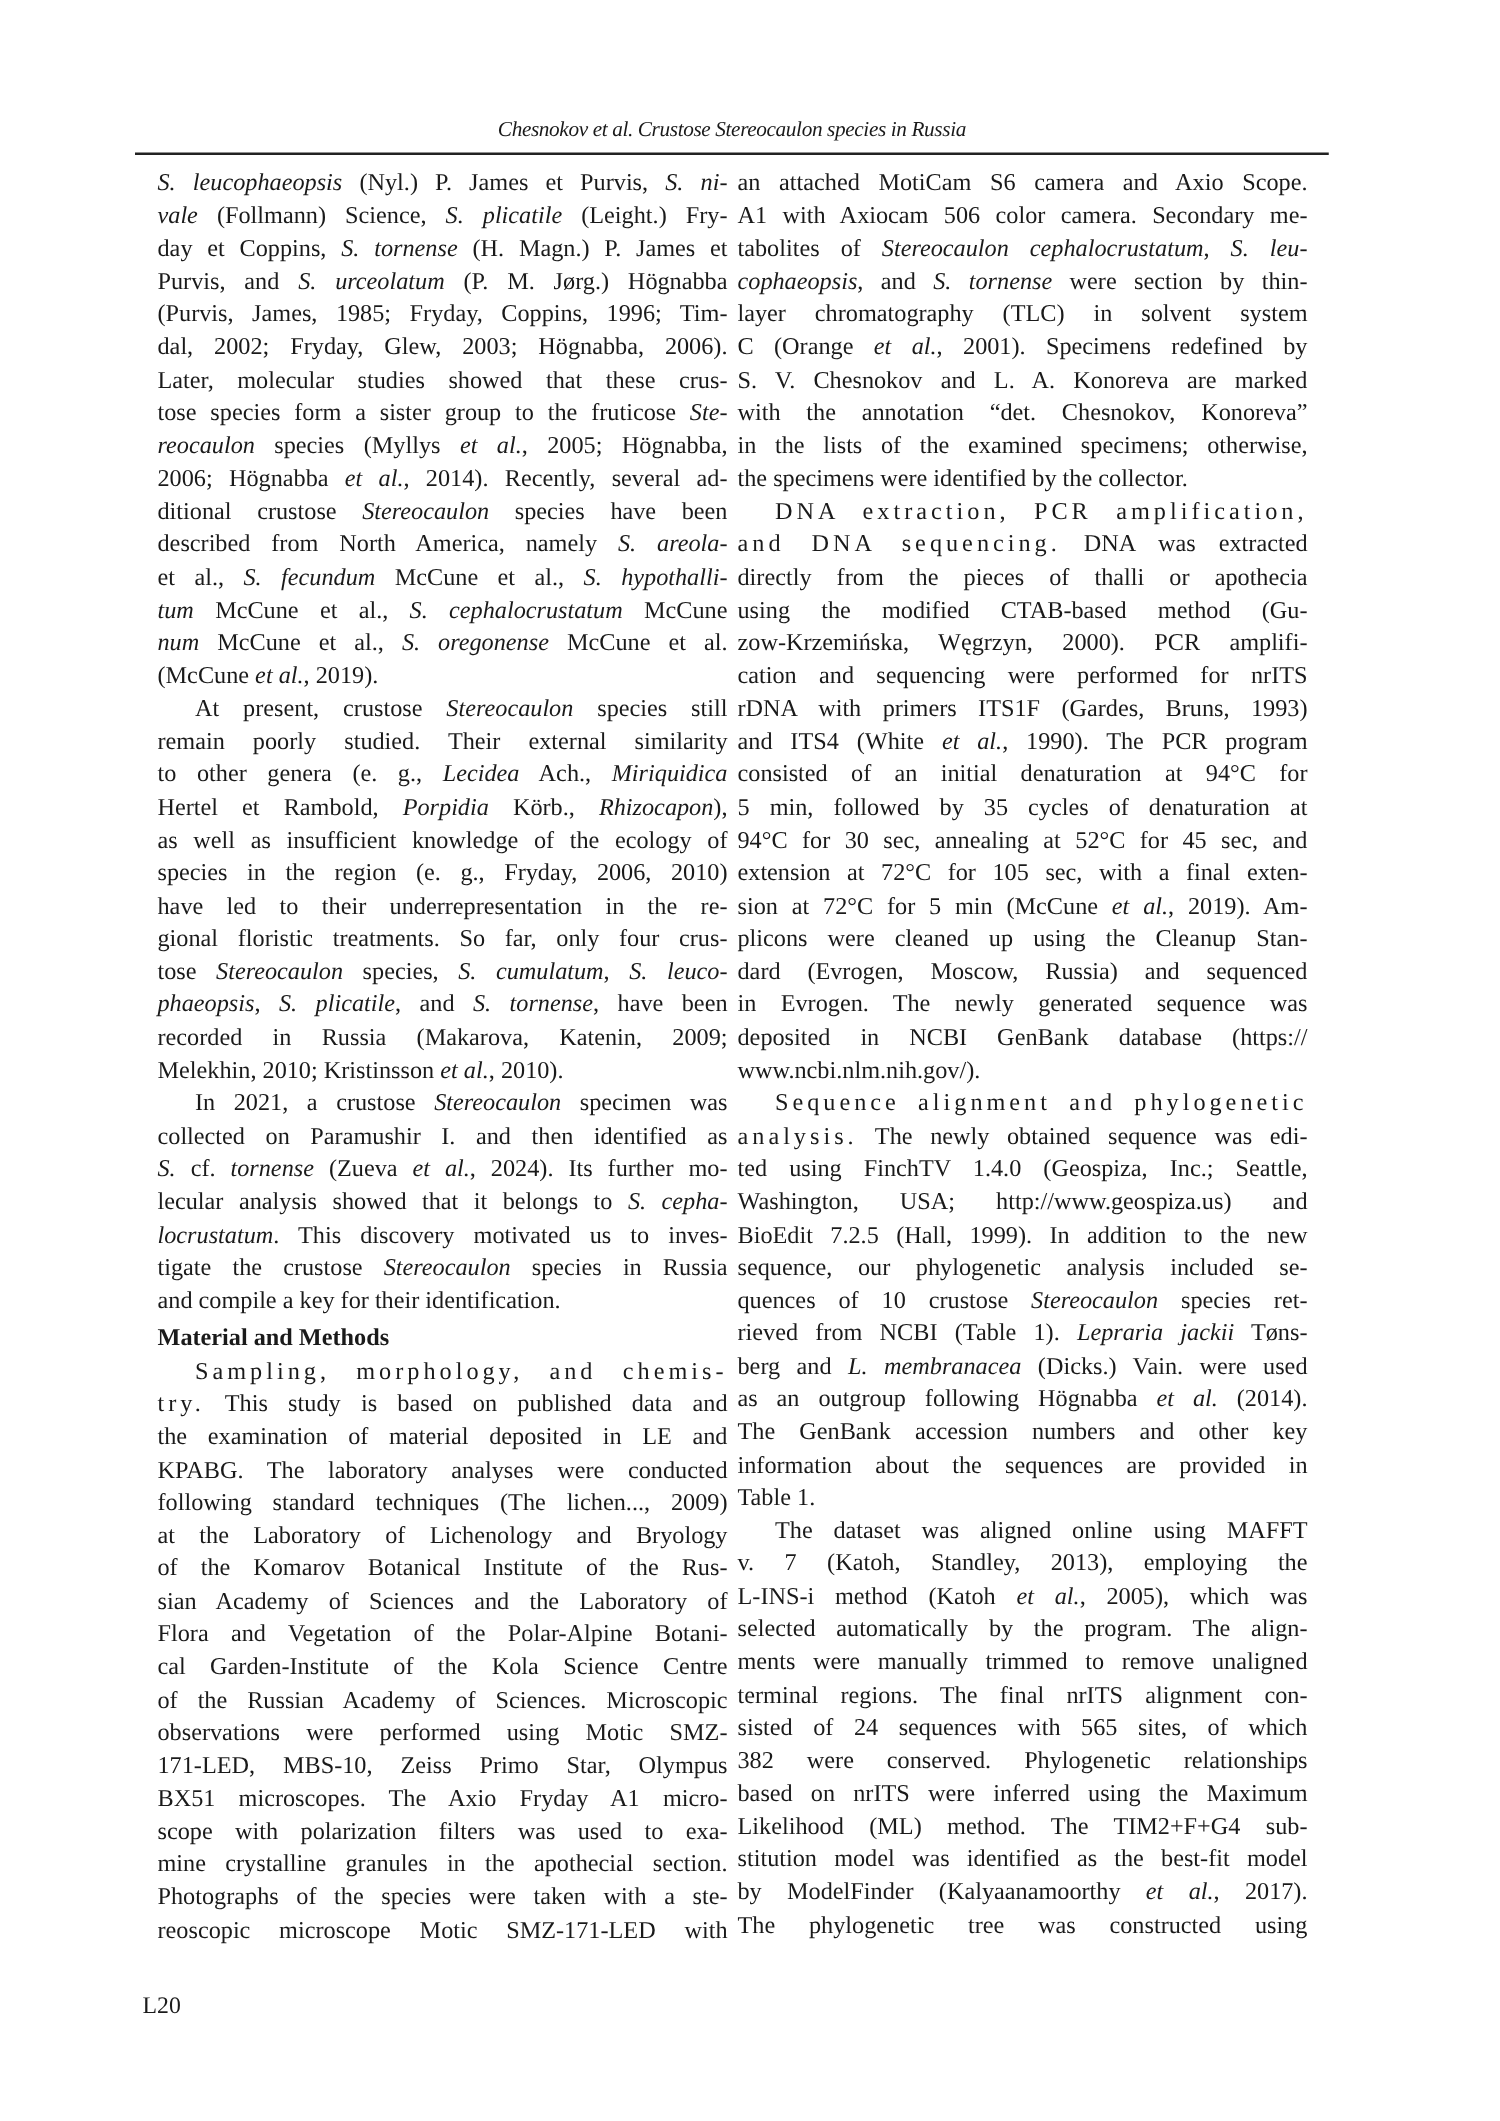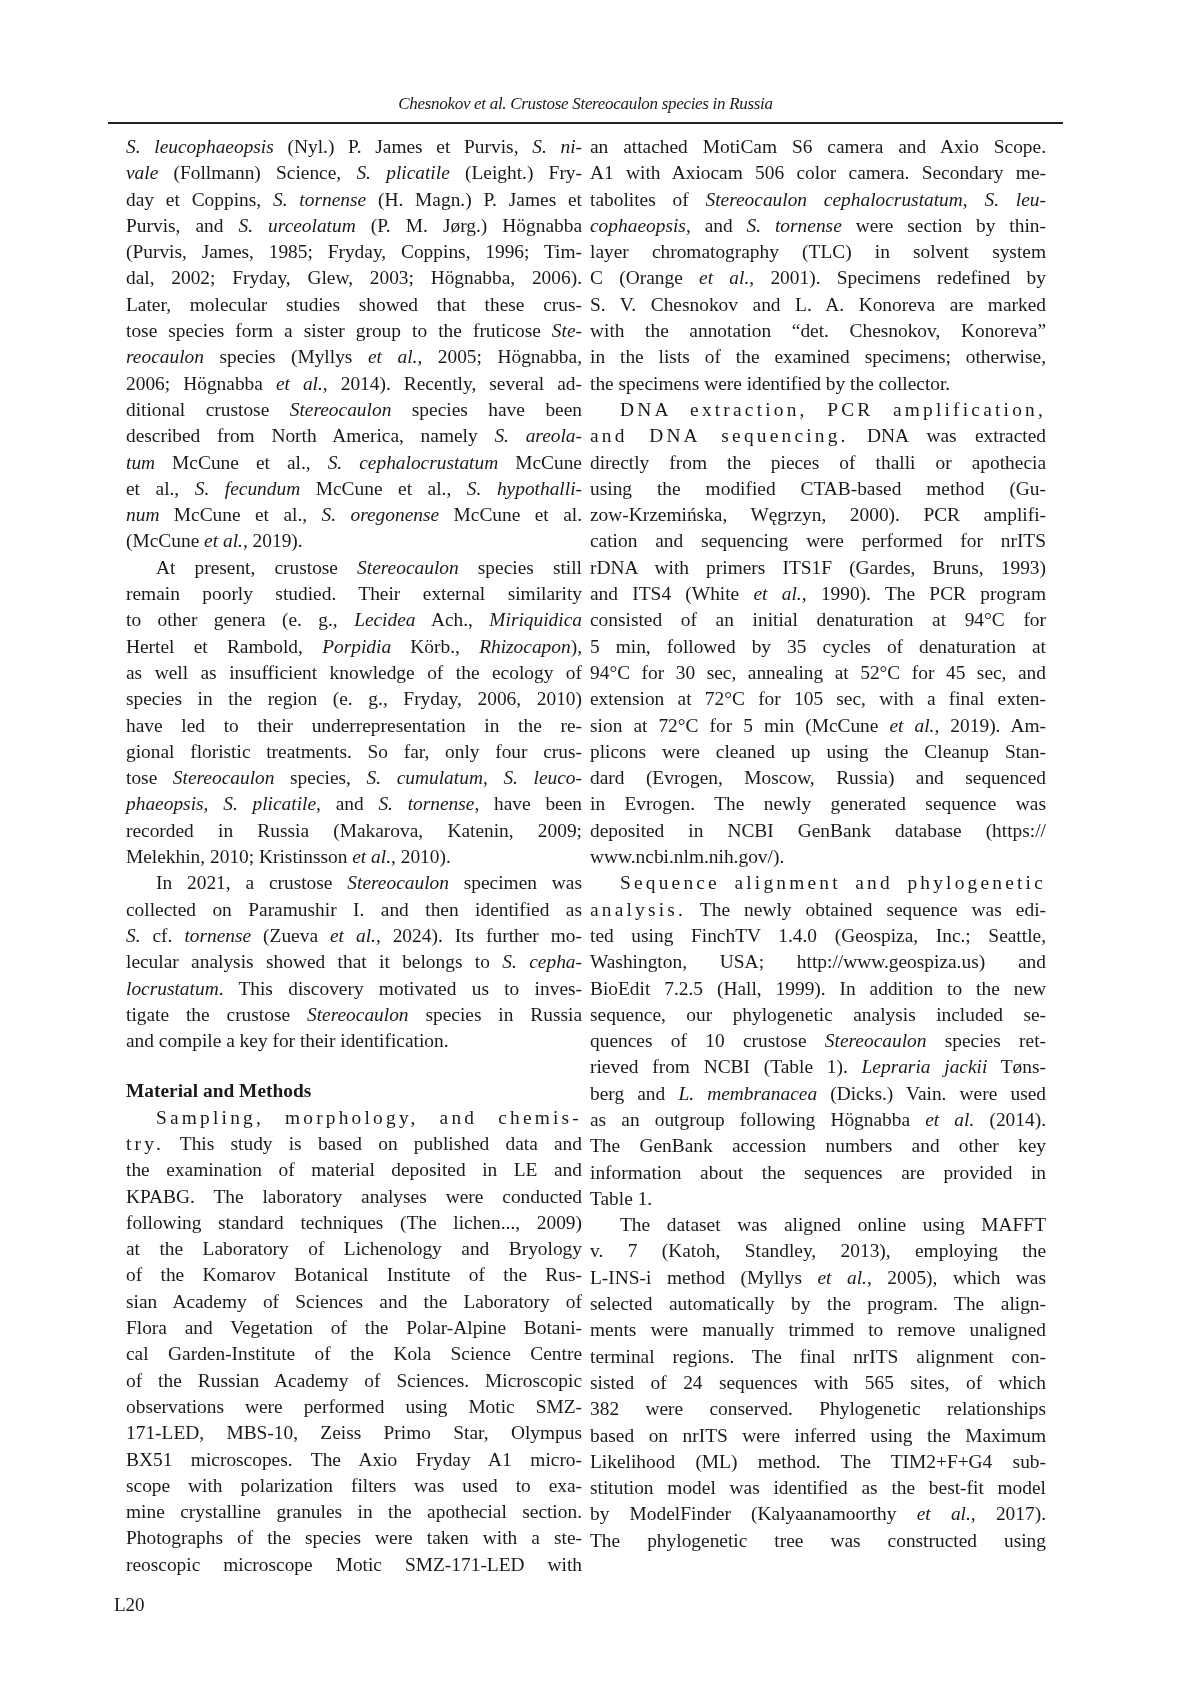--- a/index.html
+++ b/index.html
@@ -9,21 +9,21 @@
             font-style: italic; font-size: 17px; letter-spacing: -0.3px; }
   .header-rule { position: absolute; left: 108px; top: 122px; width: 955px; height: 0;
                  border-top: 2px solid #222; }
   .col { position: absolute; top: 134px; width: 456px; }
   .col-left { left: 126px; }
   .col-right { left: 590px; }
   .line { display: block; height: 26.3px; line-height: 26.3px; font-size: 19.4px;
           white-space: nowrap; text-align: justify; text-align-last: justify; }
   .line.last { text-align-last: left; }
   .line.indent { padding-left: 30px; }
-  .line.heading { font-weight: bold; text-align-last: left; margin-top: 24px; }
+  .line.heading { font-weight: bold; text-align-last: left; margin-top: 4px; }
   .it { font-style: italic; }
   .sp { letter-spacing: 3.2px; }
   .folio { position: absolute; left: 114px; top: 1594px; font-size: 19px; }
 </style>
 </head>
 <body>
 
 <div class="header">Chesnokov et al. Crustose Stereocaulon species in Russia</div>
 <div class="header-rule"></div>
 
@@ -33,22 +33,22 @@
     <span class="line"><span>day et Coppins, </span><span class="it">S. tornense</span><span> (H. Magn.) P. James et</span></span>
     <span class="line"><span>Purvis, and </span><span class="it">S. urceolatum</span><span> (P. M. Jørg.) Högnabba</span></span>
     <span class="line"><span>(Purvis, James, 1985; Fryday, Coppins, 1996; Tim-</span></span>
     <span class="line"><span>dal, 2002; Fryday, Glew, 2003; Högnabba, 2006).</span></span>
     <span class="line"><span>Later, molecular studies showed that these crus-</span></span>
     <span class="line"><span>tose species form a sister group to the fruticose </span><span class="it">Ste-</span></span>
     <span class="line"><span class="it">reocaulon</span><span> species (Myllys </span><span class="it">et al.</span><span>, 2005; Högnabba,</span></span>
     <span class="line"><span>2006; Högnabba </span><span class="it">et al.</span><span>, 2014). Recently, several ad-</span></span>
     <span class="line"><span>ditional crustose </span><span class="it">Stereocaulon</span><span> species have been</span></span>
     <span class="line"><span>described from North America, namely </span><span class="it">S. areola-</span></span>
+    <span class="line"><span>et al., </span><span class="it">S. fecundum</span><span> McCune et al., </span><span class="it">S. hypothalli-</span></span>
     <span class="line"><span class="it">tum</span><span> McCune et al., </span><span class="it">S. cephalocrustatum</span><span> McCune</span></span>
-    <span class="line"><span>et al., </span><span class="it">S. fecundum</span><span> McCune et al., </span><span class="it">S. hypothalli-</span></span>
     <span class="line"><span class="it">num</span><span> McCune et al., </span><span class="it">S. oregonense</span><span> McCune et al.</span></span>
     <span class="line last"><span>(McCune </span><span class="it">et al.</span><span>, 2019).</span></span>
     <span class="line indent"><span>At present, crustose </span><span class="it">Stereocaulon</span><span> species still</span></span>
     <span class="line"><span>remain poorly studied. Their external similarity</span></span>
     <span class="line"><span>to other genera (e. g., </span><span class="it">Lecidea</span><span> Ach., </span><span class="it">Miriquidica</span></span>
     <span class="line"><span>Hertel et Rambold, </span><span class="it">Porpidia</span><span> Körb., </span><span class="it">Rhizocapon</span><span>),</span></span>
     <span class="line"><span>as well as insufficient knowledge of the ecology of</span></span>
     <span class="line"><span>species in the region (e. g., Fryday, 2006, 2010)</span></span>
     <span class="line"><span>have led to their underrepresentation in the re-</span></span>
     <span class="line"><span>gional floristic treatments. So far, only four crus-</span></span>
@@ -120,21 +120,21 @@
     <span class="line"><span>sequence, our phylogenetic analysis included se-</span></span>
     <span class="line"><span>quences of 10 crustose </span><span class="it">Stereocaulon</span><span> species ret-</span></span>
     <span class="line"><span>rieved from NCBI (Table 1). </span><span class="it">Lepraria jackii</span><span> Tøns-</span></span>
     <span class="line"><span>berg and </span><span class="it">L. membranacea</span><span> (Dicks.) Vain. were used</span></span>
     <span class="line"><span>as an outgroup following Högnabba </span><span class="it">et al.</span><span> (2014).</span></span>
     <span class="line"><span>The GenBank accession numbers and other key</span></span>
     <span class="line"><span>information about the sequences are provided in</span></span>
     <span class="line last"><span>Table 1.</span></span>
     <span class="line indent"><span>The dataset was aligned online using MAFFT</span></span>
     <span class="line"><span>v. 7 (Katoh, Standley, 2013), employing the</span></span>
-    <span class="line"><span>L-INS-i method (Myllys </span><span class="it">et al.</span><span>, 2005), which was</span></span>
+    <span class="line"><span>L-INS-i method (Katoh </span><span class="it">et al.</span><span>, 2005), which was</span></span>
     <span class="line"><span>selected automatically by the program. The align-</span></span>
     <span class="line"><span>ments were manually trimmed to remove unaligned</span></span>
     <span class="line"><span>terminal regions. The final nrITS alignment con-</span></span>
     <span class="line"><span>sisted of 24 sequences with 565 sites, of which</span></span>
     <span class="line"><span>382 were conserved. Phylogenetic relationships</span></span>
     <span class="line"><span>based on nrITS were inferred using the Maximum</span></span>
     <span class="line"><span>Likelihood (ML) method. The TIM2+F+G4 sub-</span></span>
     <span class="line"><span>stitution model was identified as the best-fit model</span></span>
     <span class="line"><span>by ModelFinder (Kalyaanamoorthy </span><span class="it">et al.</span><span>, 2017).</span></span>
     <span class="line"><span>The phylogenetic tree was constructed using</span></span>

